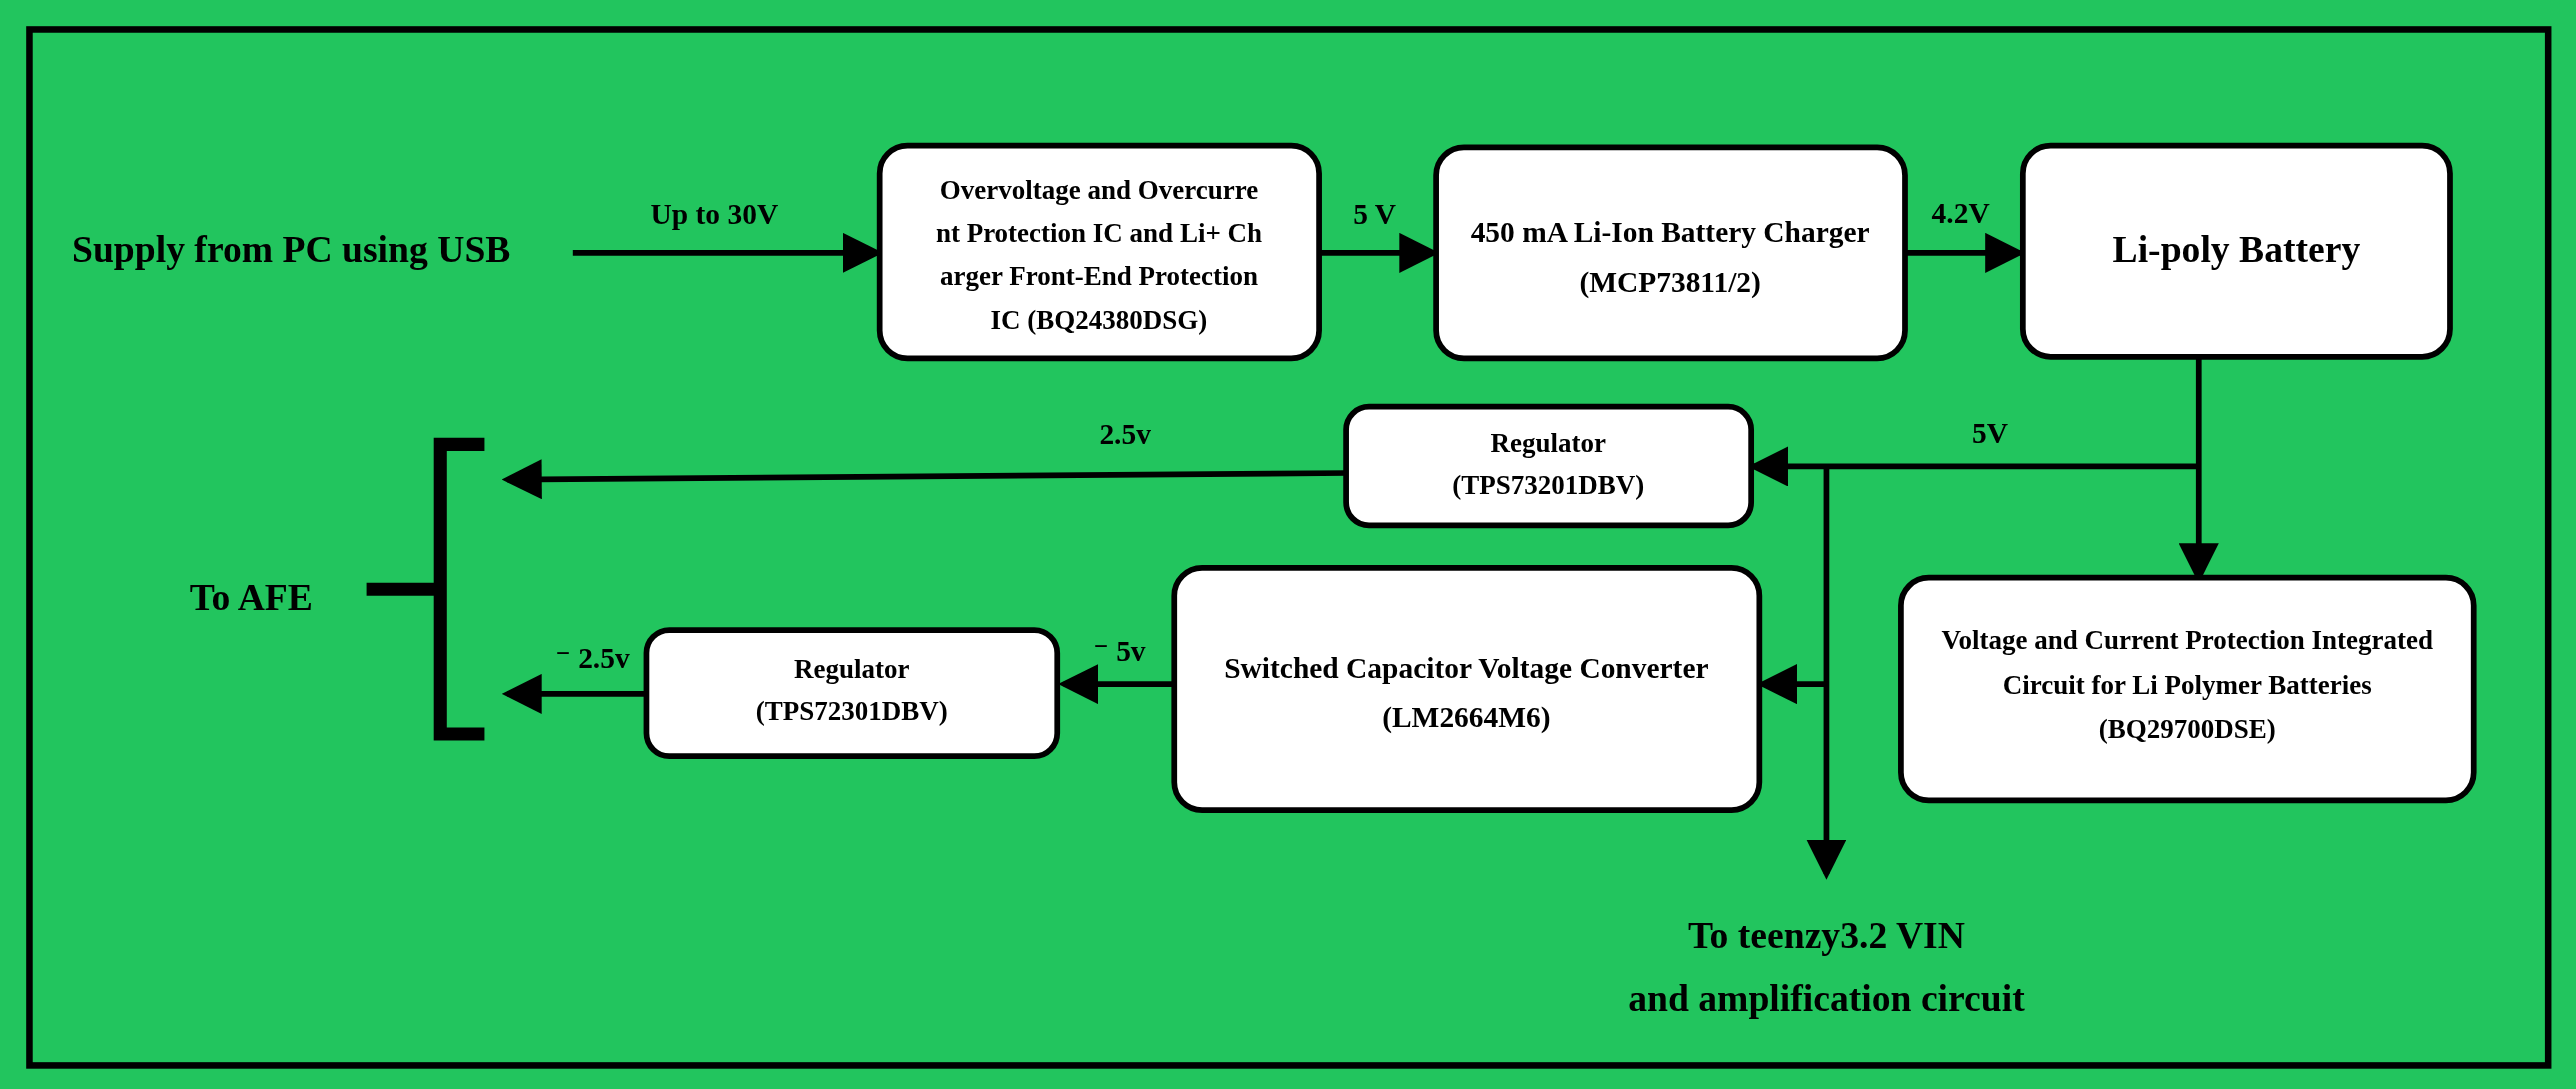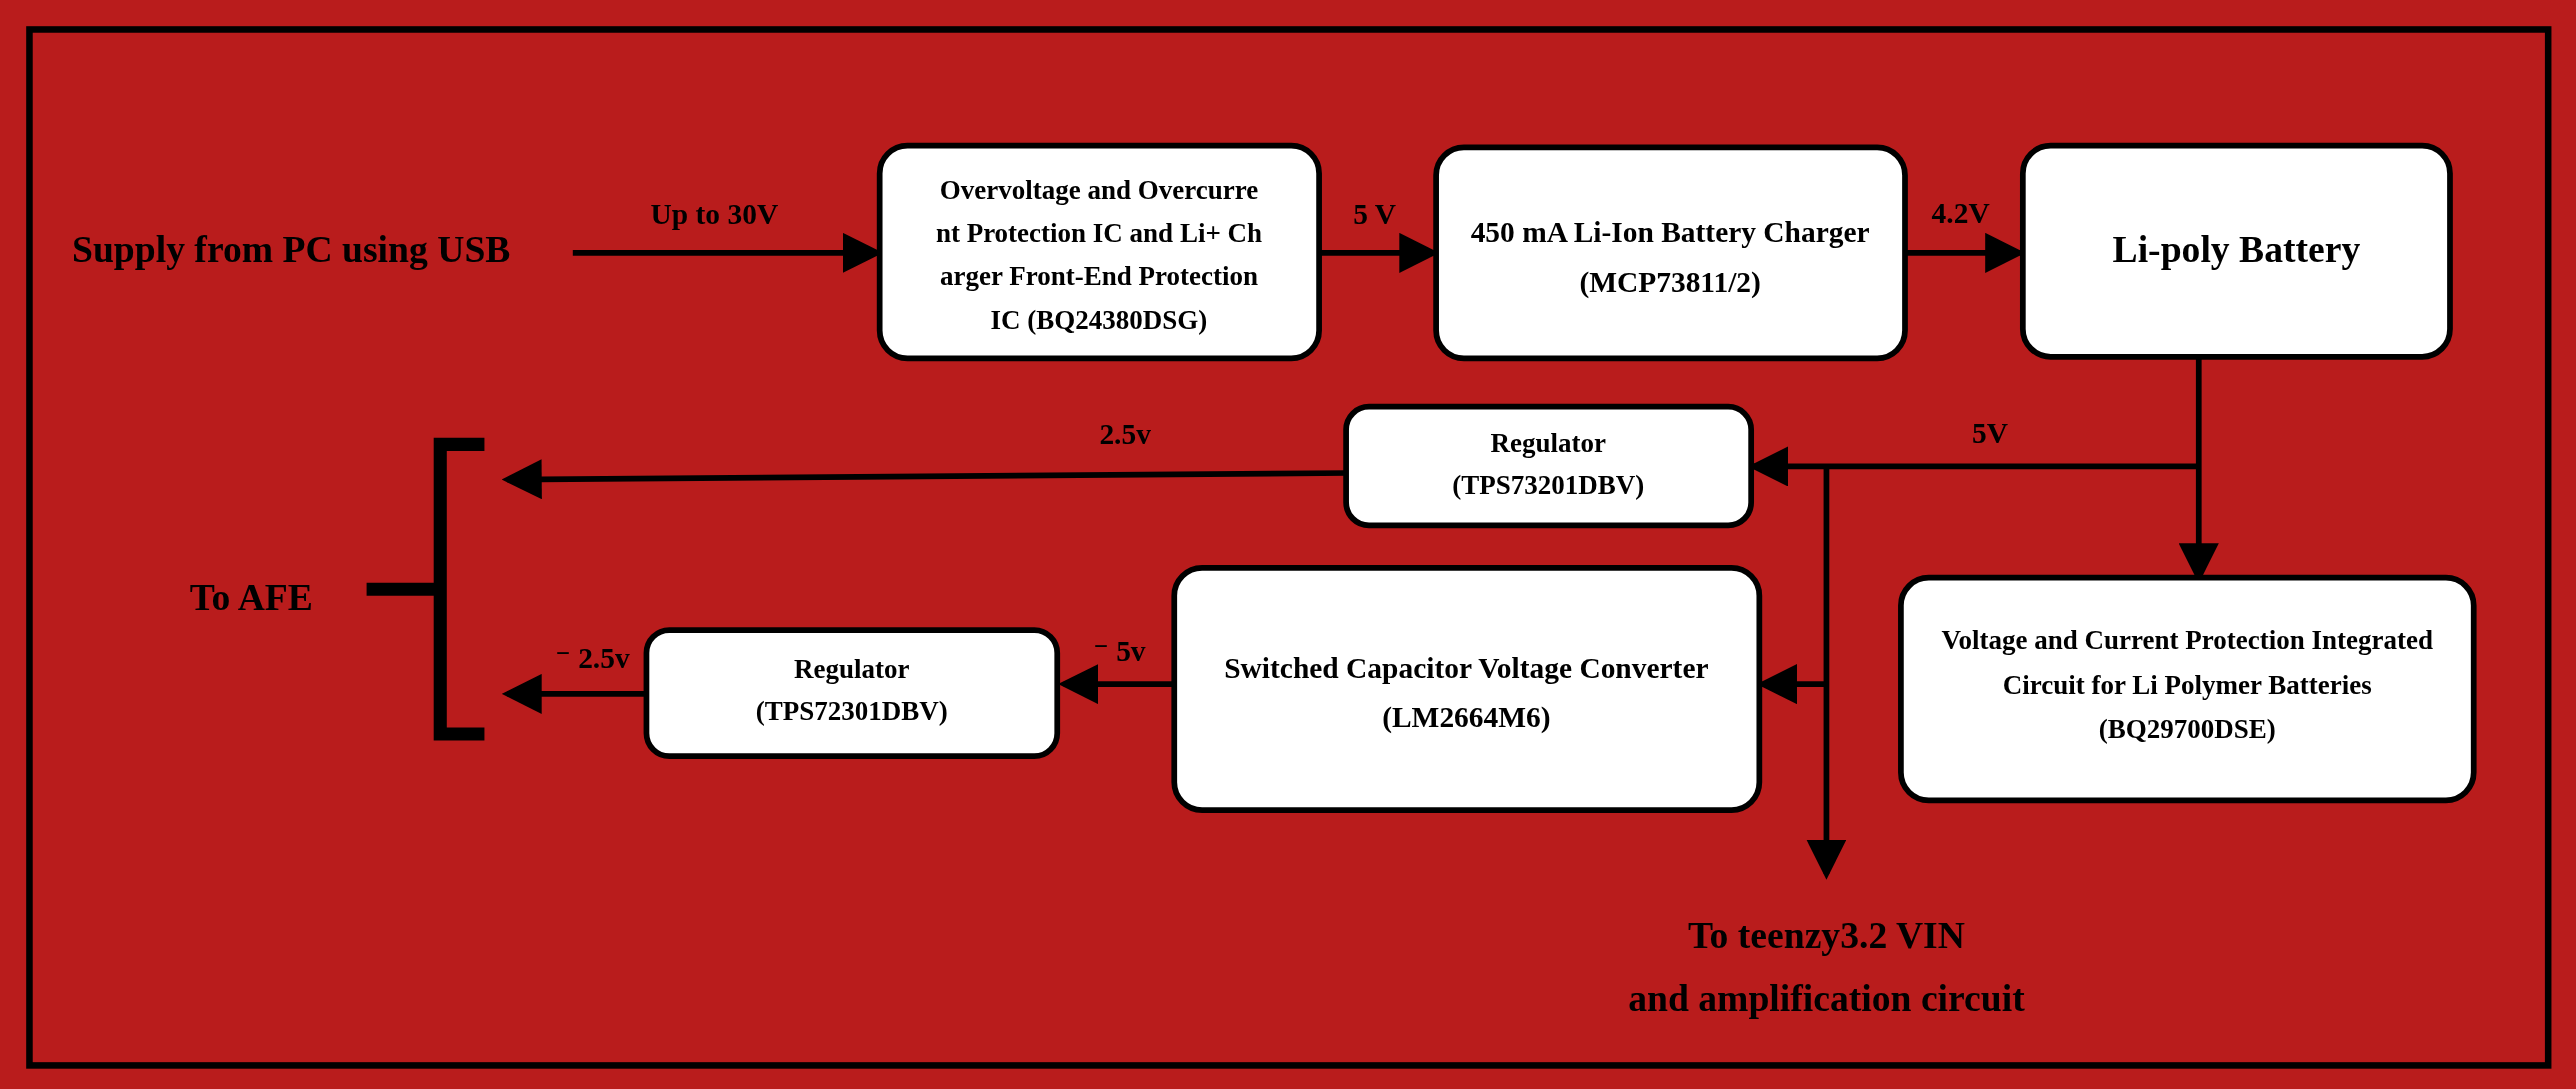--- a/index.html
+++ b/index.html
@@ -7,21 +7,21 @@
     padding: 0;
     background: #ffffff;
   }
   body {
     font-family: "Liberation Serif", "DejaVu Serif", serif;
   }
   #canvas {
     position: relative;
     width: 2576px;
     height: 1090px;
-    background: #b91c1c;
+    background: #22c55e;
     overflow: hidden;
   }
   #diagram {
     position: absolute;
     top: 0;
     left: 0;
     width: 2576px;
     height: 1090px;
   }
   .outer-frame {

